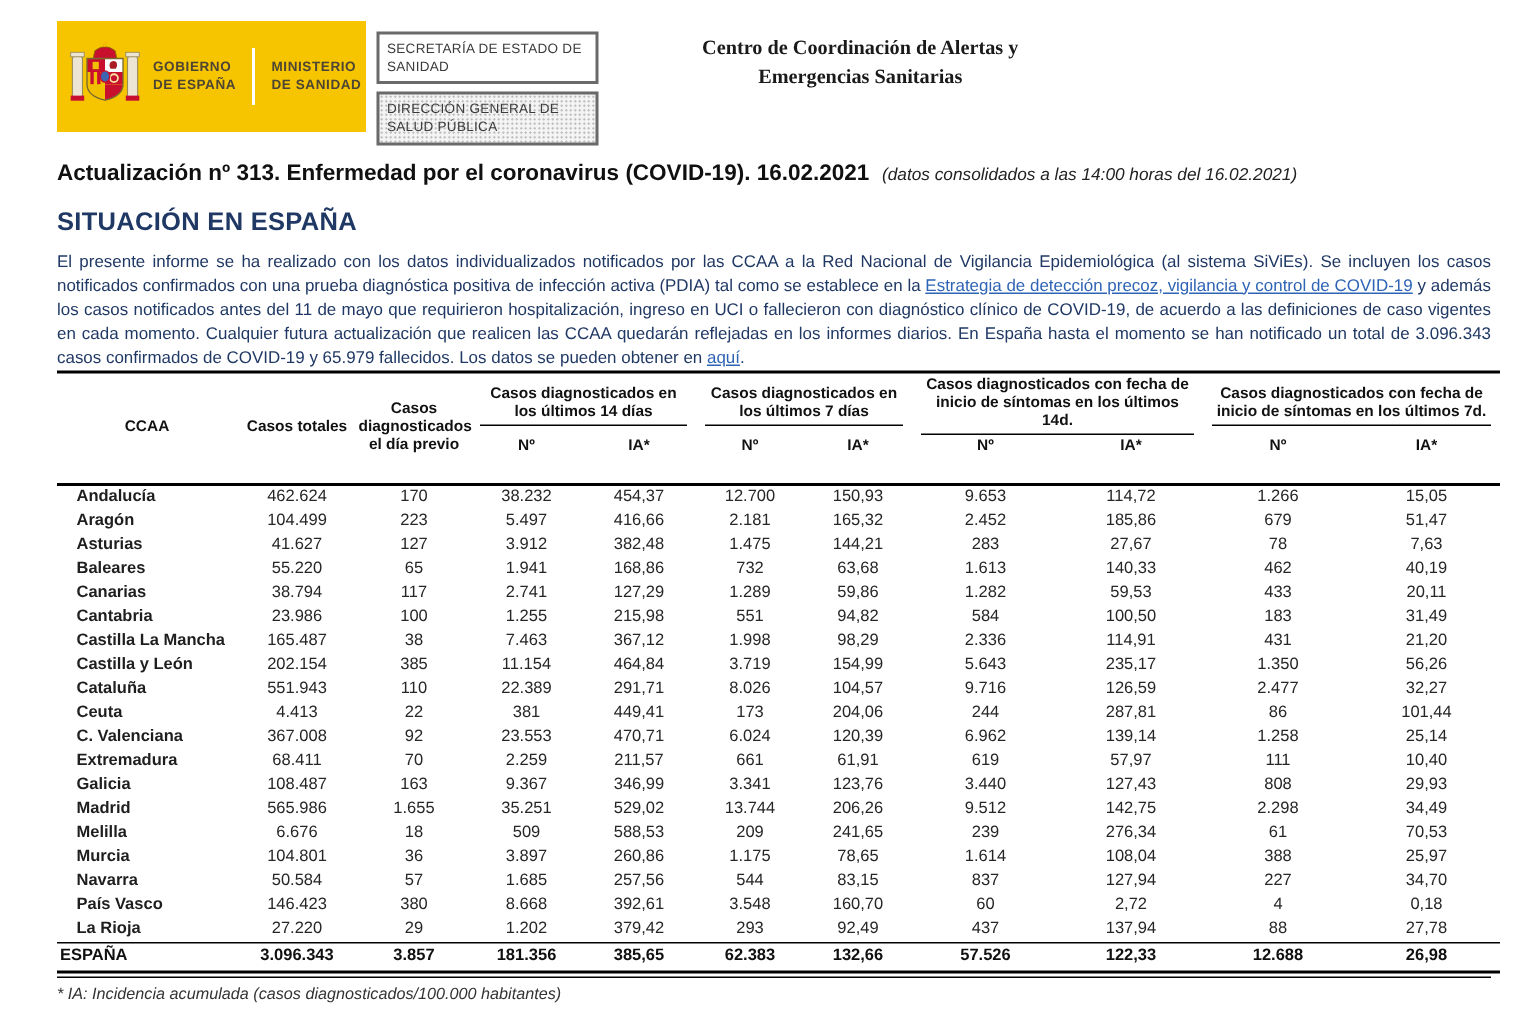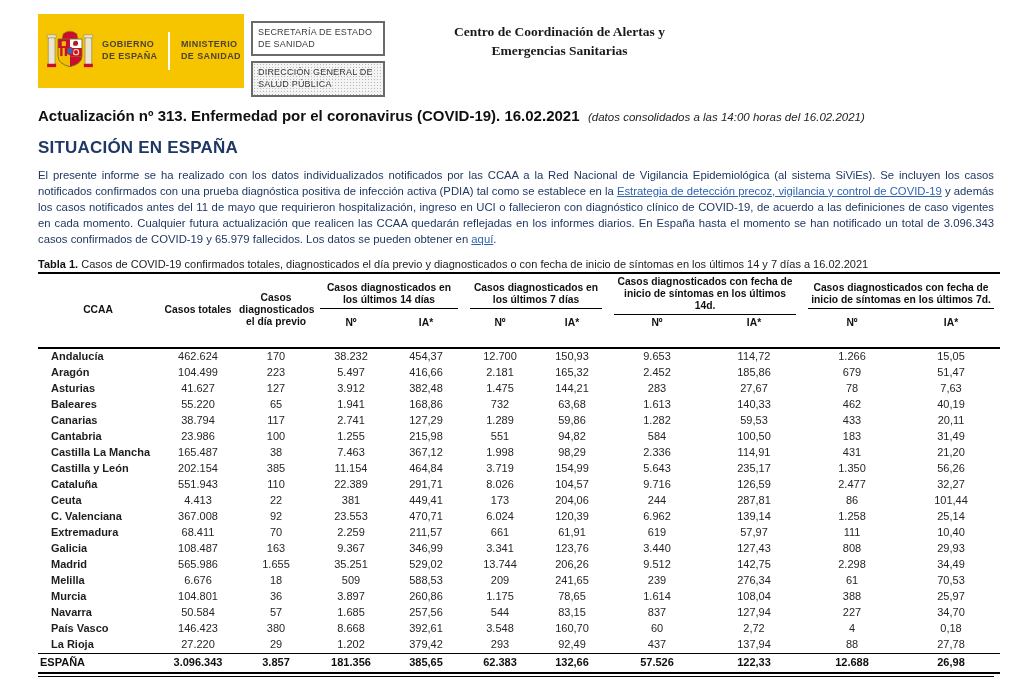--- a/index.html
+++ b/index.html
@@ -14,21 +14,21 @@
     width:206px; height:74px; background:#F6C500; display:flex;
     align-items:center; flex-shrink:0;
   }
   .escudo { margin-left:8px; width:48px; height:60px; display:flex; align-items:center; }
   .gov-label, .min-label {
     font-size:9px; font-weight:bold; color:#4d4433; letter-spacing:.4px; line-height:1.3;
     white-space:pre-line;
   }
   .gov-label { margin-left:8px; }
   .banner-divider { width:1.5px; height:38px; background:#ffffff; margin:0 11px; flex-shrink:0; }
-  .hdr-boxes { margin-left:7px; margin-top:7px; width:134px; display:flex; flex-direction:column; gap:5px; flex-shrink:0; }
+  .hdr-boxes { margin-left:7px; margin-top:7px; width:148px; display:flex; flex-direction:column; gap:5px; flex-shrink:0; }
   .hdr-box {
     border:2px solid #6a6a6a; background:#fff; font-size:9px; color:#3b3b3b;
     padding:4px 5px; line-height:1.3; letter-spacing:.2px;
   }
   .hdr-box.stippled {
     background-color:#f4f4f4;
     background-image:radial-gradient(#b9b9b9 0.6px, transparent 0.7px);
     background-size:3px 3px;
   }
   .cc-title {
@@ -123,21 +123,20 @@
 
   <div class="title-line">
     <span class="title-main">Actualización nº 313. Enfermedad por el coronavirus (COVID-19). 16.02.2021</span>
     <span class="title-note">(datos consolidados a las 14:00 horas del 16.02.2021)</span>
   </div>
 
   <div class="section-heading">SITUACIÓN EN ESPAÑA</div>
 
   <div class="intro"><span>El presente informe se ha realizado con los datos individualizados notificados por las CCAA a la Red Nacional de Vigilancia Epidemiológica (al sistema SiViEs). Se incluyen los casos notificados confirmados con una prueba diagnóstica positiva de infección activa (PDIA) tal como se establece en la </span><a>Estrategia de detección precoz, vigilancia y control de COVID-19</a><span> y además los casos notificados antes del 11 de mayo que requirieron hospitalización, ingreso en UCI o fallecieron con diagnóstico clínico de COVID-19, de acuerdo a las definiciones de caso vigentes en cada momento. Cualquier futura actualización que realicen las CCAA quedarán reflejadas en los informes diarios. En España hasta el momento se han notificado un total de 3.096.343 casos confirmados de COVID-19 y 65.979 fallecidos. Los datos se pueden obtener en </span><a>aquí</a><span>.</span></div>
 
-  <div class="caption"><b>Tabla 1.</b><span> Casos de COVID-19 confirmados totales, diagnosticados el día previo y diagnosticados o con fecha de inicio de síntomas en los últimos 14 y 7 días a 16.02.2021</span></div>
 
   <table class="data-table">
     <colgroup>
       <col style="width:120px">
         <col style="width:80px">
         <col style="width:76px">
       <col style="width:74px">
         <col style="width:76px">
         <col style="width:72px">
         <col style="width:72px">
@@ -433,14 +432,15 @@
           <td>132,66</td>
           <td>57.526</td>
           <td>122,33</td>
           <td>12.688</td>
           <td>26,98</td>
         </tr>
       </tbody>
   </table>
   <div class="table-end-line"></div>
 
+  <div class="footnote">* IA: Incidencia acumulada (casos diagnosticados/100.000 habitantes)</div>
 
 </div>
 
 </body></html>

